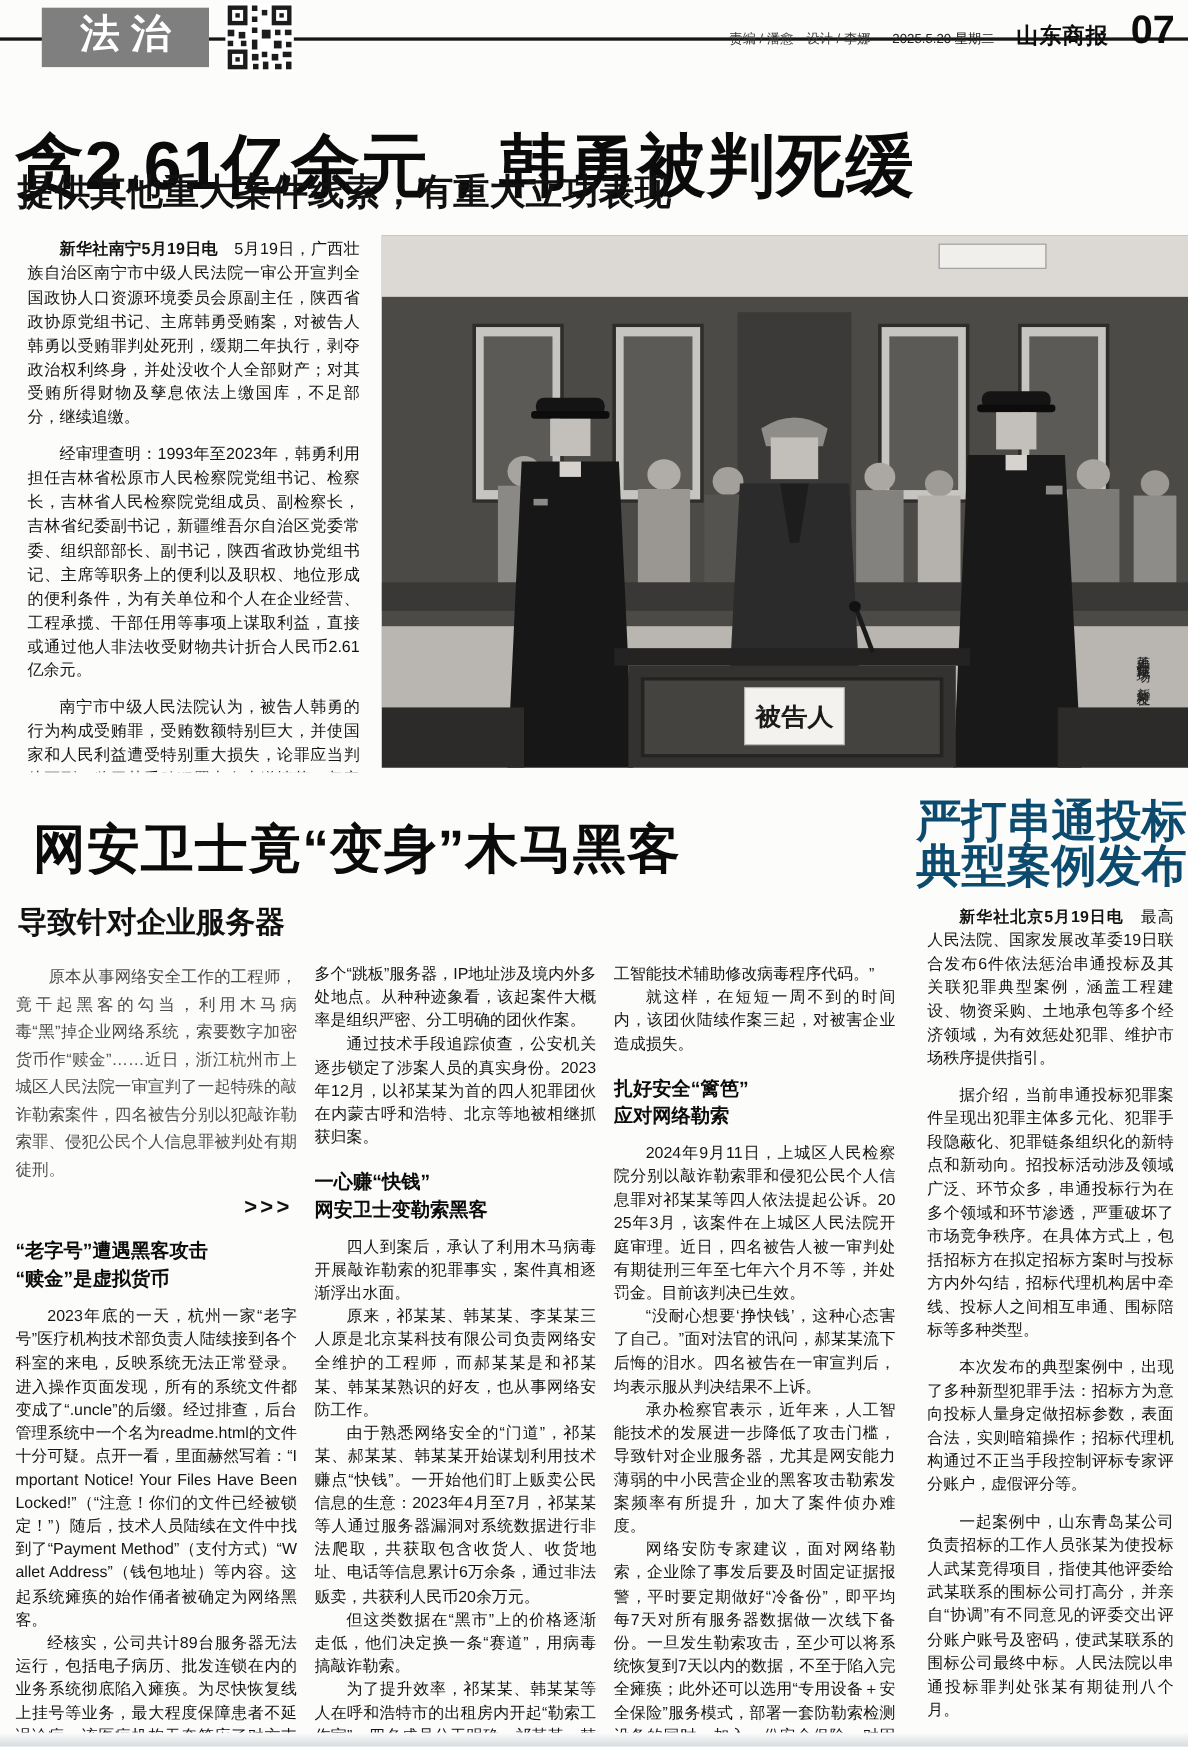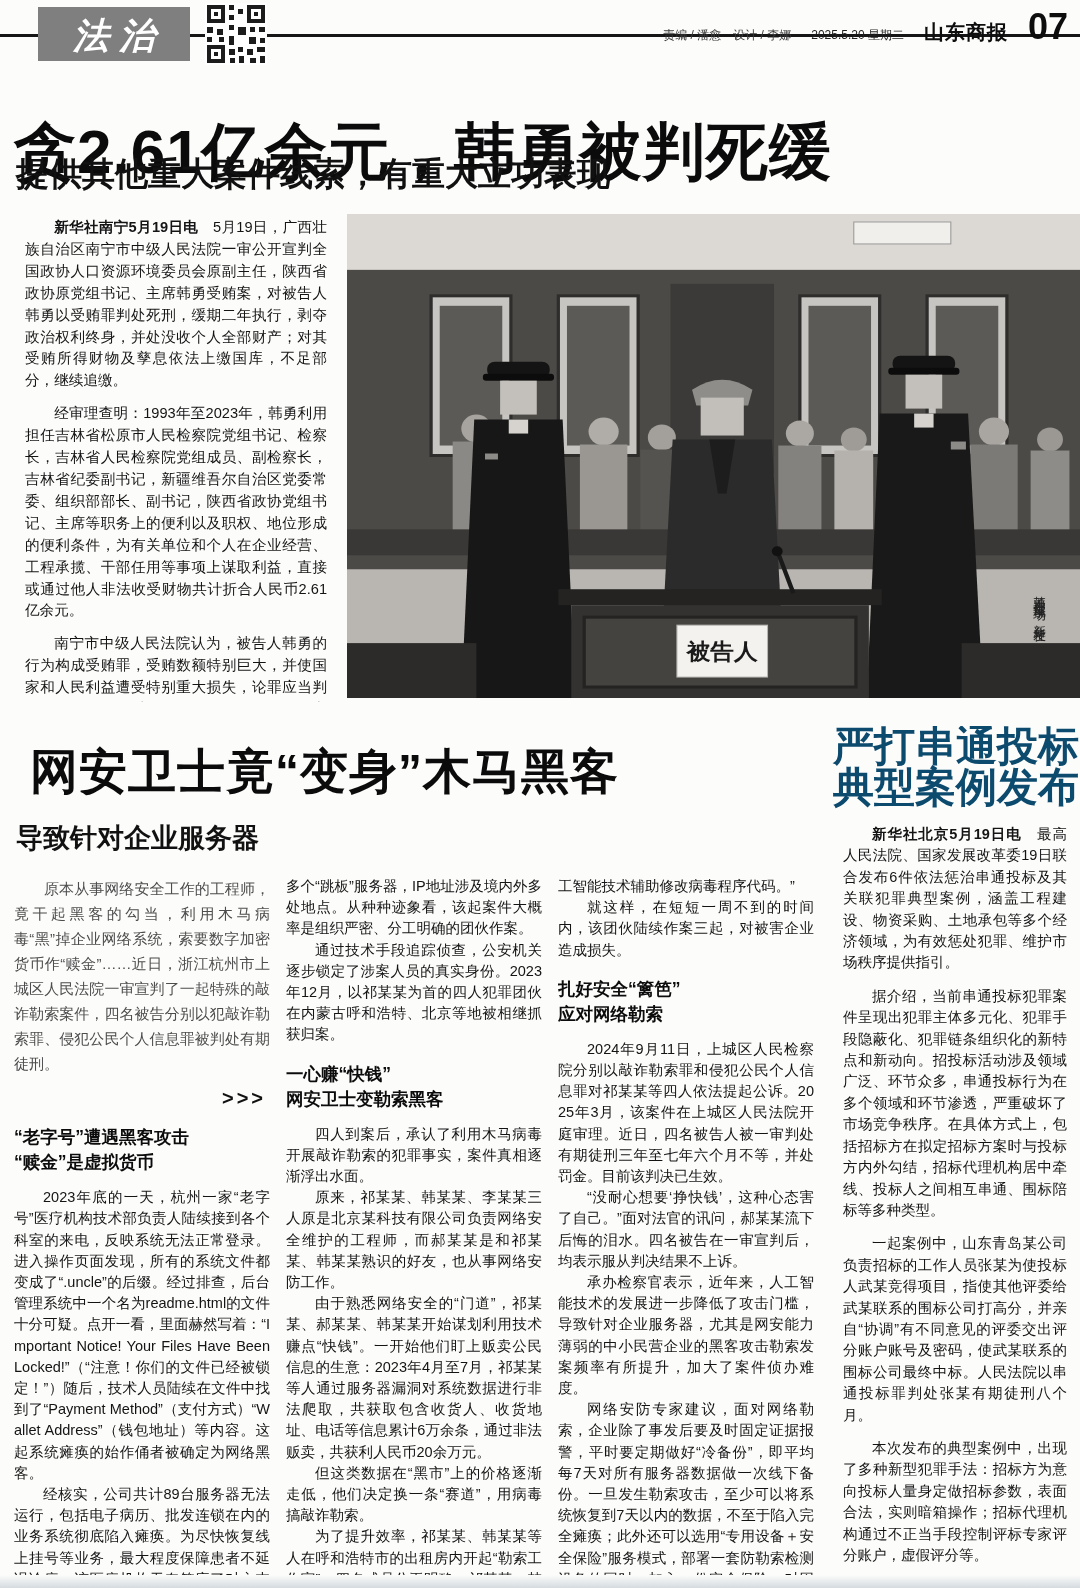--- a/index.html
+++ b/index.html
@@ -6,21 +6,21 @@
   .page{
     position:relative;width:1080px;height:1588px;margin:0 auto;
     background:#fcfcfb;color:#1a1a1a;overflow:hidden;
     font-family:"Liberation Sans","DejaVu Sans",sans-serif;
   }
   
   .header-line{position:absolute;top:34px;left:0;width:100%;height:3px;background:#161616;}
   .section-badge{
     position:absolute;top:7px;left:38px;width:152px;height:54px;background:#7f7f7f;
     color:#fff;font-size:36px;font-weight:bold;letter-spacing:10px;
-    display:flex;align-items:flex-end;justify-content:center;padding-left:10px;box-sizing:border-box;font-style:italic;
+    display:flex;align-items:flex-start;justify-content:center;padding-left:10px;box-sizing:border-box;
   }
   .qr{position:absolute;top:3px;left:205px;width:62px;height:62px;background:#fff;}
   .header-meta{
     position:absolute;top:6px;right:12px;display:flex;align-items:baseline;gap:20px;white-space:nowrap;
   }
   .hm-small{font-size:12px;color:#3a3a3a;}
   .hm-date{font-size:12px;color:#222;}
   .hm-paper{font-size:20px;font-weight:bold;color:#0d0d0d;letter-spacing:1px;}
   .hm-page{font-size:36px;font-weight:bold;color:#0d0d0d;}
   
@@ -278,20 +278,20 @@
   <div class="s3">
     <h3 class="s3-title">
       <div>严打串通投标</div>
       <div>典型案例发布</div>
     </h3>
     <div class="s3-body">
       <p>
         <span class="lead">新华社北京5月19日电</span><span>　最高人民法院、国家发展改革委19日联合发布6件依法惩治串通投标及其关联犯罪典型案例，涵盖工程建设、物资采购、土地承包等多个经济领域，为有效惩处犯罪、维护市场秩序提供指引。</span>
       </p>
       <p>据介绍，当前串通投标犯罪案件呈现出犯罪主体多元化、犯罪手段隐蔽化、犯罪链条组织化的新特点和新动向。招投标活动涉及领域广泛、环节众多，串通投标行为在多个领域和环节渗透，严重破坏了市场竞争秩序。在具体方式上，包括招标方在拟定招标方案时与投标方内外勾结，招标代理机构居中牵线、投标人之间相互串通、围标陪标等多种类型。</p>
+      <p>本次发布的典型案例中，出现了多种新型犯罪手法：招标方为意向投标人量身定做招标参数，表面合法，实则暗箱操作；招标代理机构通过不正当手段控制评标专家评分账户，虚假评分等。</p>
       <p>一起案例中，山东青岛某公司负责招标的工作人员张某为使投标人武某竞得项目，指使其他评委给武某联系的围标公司打高分，并亲自“协调”有不同意见的评委交出评分账户账号及密码，使武某联系的围标公司最终中标。人民法院以串通投标罪判处张某有期徒刑八个月。</p>
-      <p>本次发布的典型案例中，出现了多种新型犯罪手法：招标方为意向投标人量身定做招标参数，表面合法，实则暗箱操作；招标代理机构通过不正当手段控制评标专家评分账户，虚假评分等。</p>
       <p>据悉，人民法院在依法惩治串通投标犯罪的过程中，突出从严惩处的总基调，通过判处罚金、追缴违法所得等手段“打财断血”，彻底铲除犯罪分子的利益链条。同时用好司法建议，深化协同治理，形成预防和打击串通投标犯罪的工作合力，推动实现“办理一案、预警一域、规范一行”。</p>
     </div>
   </div>
 
   <div class="bottom-strip"></div>
 </div>
 
 </body></html>

